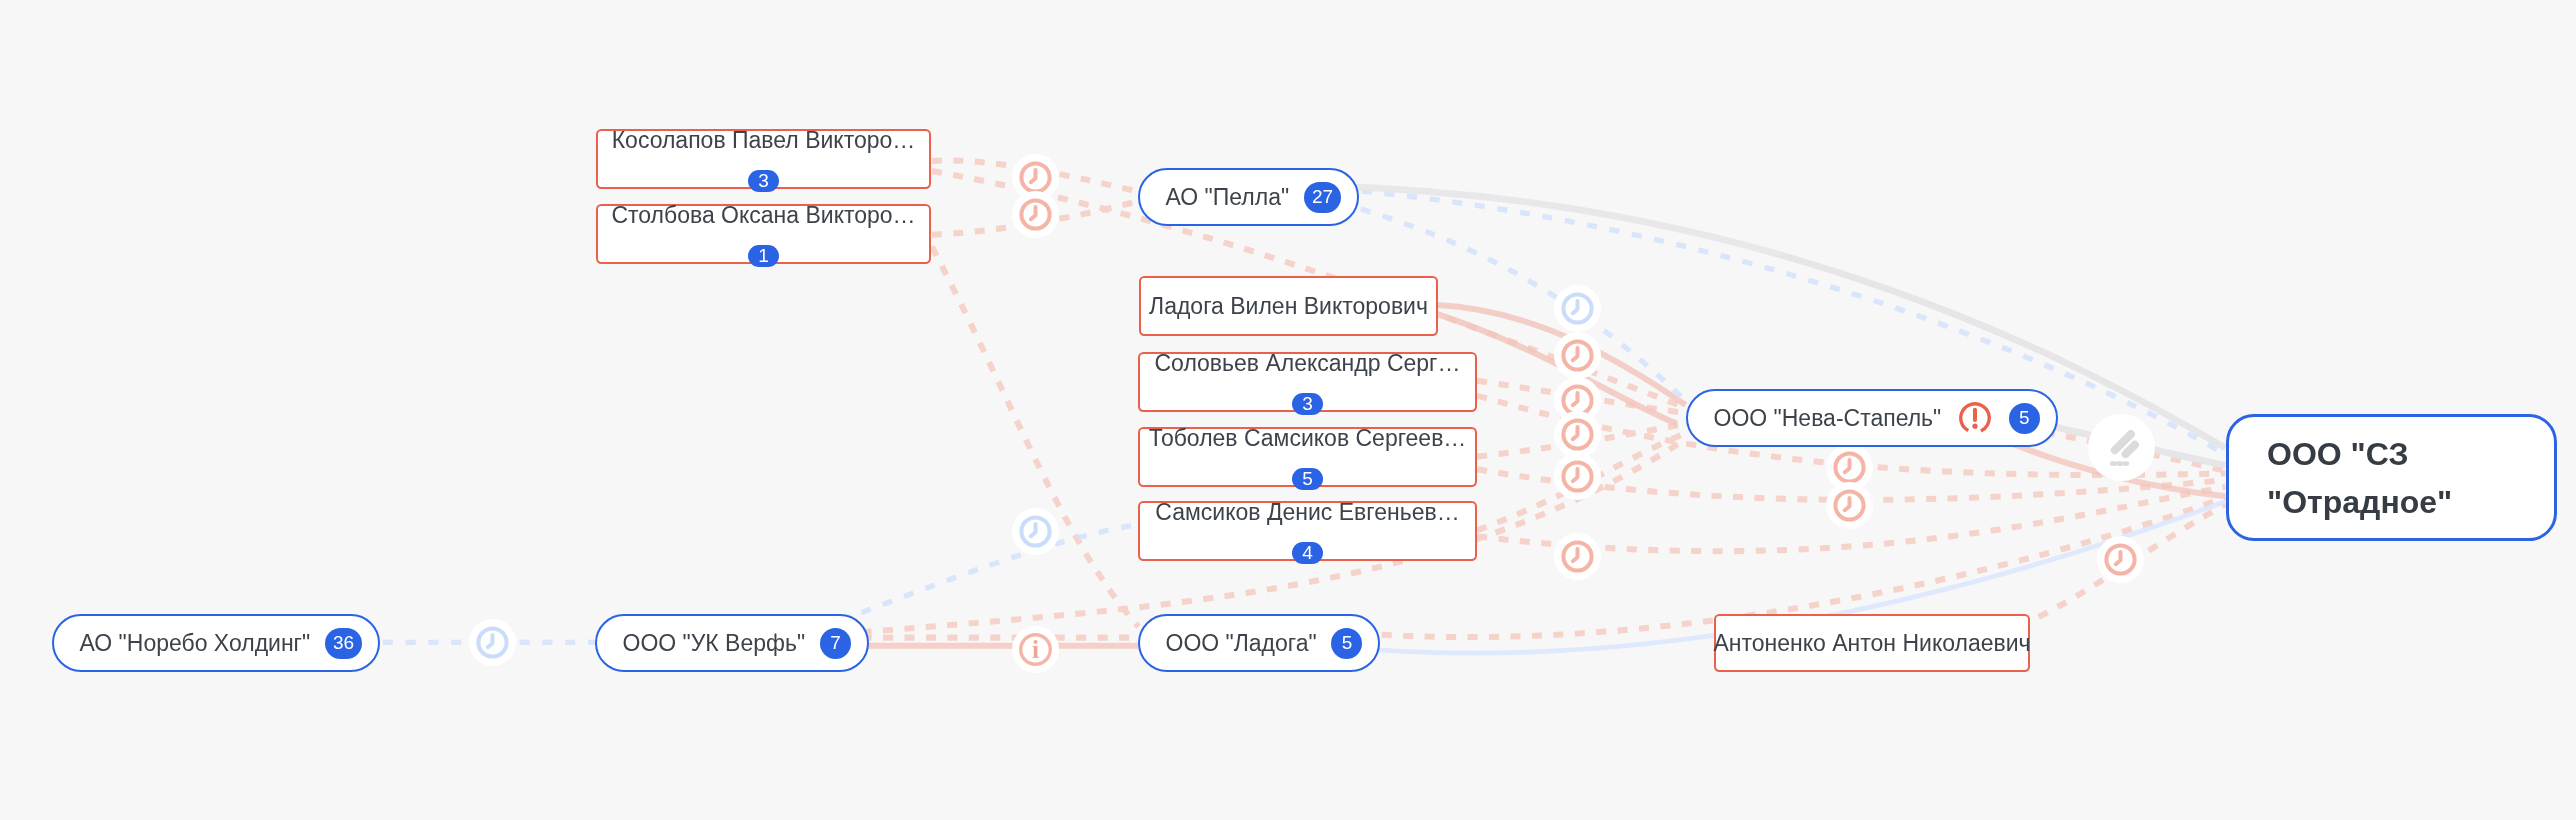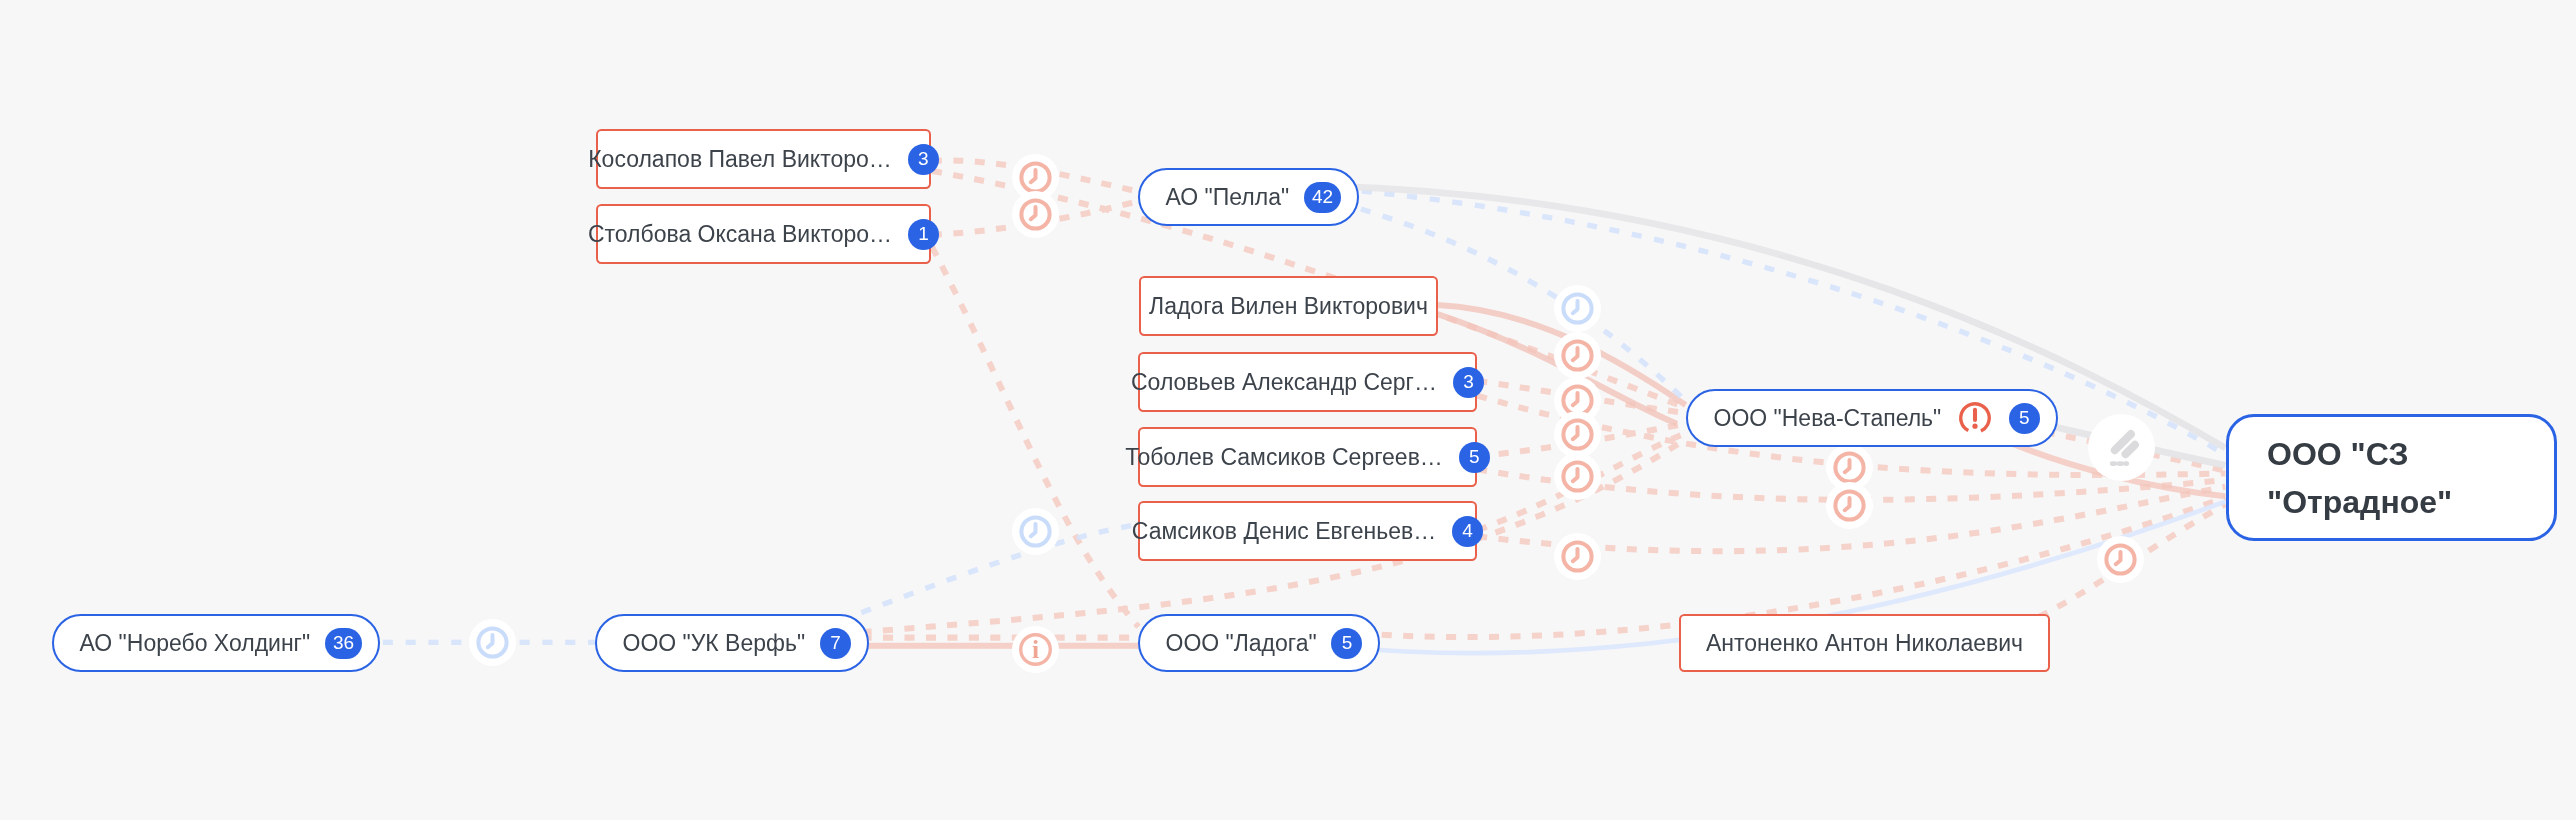--- a/index.html
+++ b/index.html
@@ -19,21 +19,21 @@
     font-size:23px;white-space:nowrap;
     box-sizing:border-box;cursor:pointer;
   }
   .node .nlabel{pointer-events:none;}
   .company{
     height:58px;border:2.7px solid #2a63e4;border-radius:32px;
     padding:0 16px 0 25.5px;gap:14.8px;
   }
   .person{
     height:60px;border:2.7px solid #e9604b;border-radius:5.4px;
-    padding:0 20px;gap:16px;justify-content:center;
+    padding:0 20px;gap:16px;justify-content:center;flex-direction:column;
   }
   .big{
     height:127px;width:331px;border:3.4px solid #2a63e4;border-radius:28px;
     padding:0 27px 0 38px;
     font-size:32px;font-weight:bold;line-height:1.5;
     white-space:pre-line;color:#363c44;
   }
   .badge{
     background:#2a63e4;color:#fff;
     min-width:31px;height:31px;border-radius:16px;
@@ -174,21 +174,21 @@
     <span class="badge">3</span>
   </div>
 
   <div class="node person" style="left:596px;top:204px;width:335px">
     <span class="nlabel">Столбова Оксана Викторо…</span>
     <span class="badge">1</span>
   </div>
 
   <div class="node company" style="left:1138px;top:168px">
     <span class="nlabel">АО "Пелла"</span>
-    <span class="badge">42</span>
+    <span class="badge">27</span>
   </div>
 
   <div class="node person" style="left:1139px;top:276px;width:299px">
     <span class="nlabel">Ладога Вилен Викторович</span>
 
   </div>
 
   <div class="node person" style="left:1138px;top:352px;width:339px">
     <span class="nlabel">Соловьев Александр Серг…</span>
     <span class="badge">3</span>
@@ -229,19 +229,19 @@
   <div class="node company" style="left:595px;top:614px">
     <span class="nlabel">ООО "УК Верфь"</span>
     <span class="badge">7</span>
   </div>
 
   <div class="node company" style="left:1138px;top:614px">
     <span class="nlabel">ООО "Ладога"</span>
     <span class="badge">5</span>
   </div>
 
-  <div class="node person" style="left:1679px;top:614px;width:371px;height:58px">
+  <div class="node person" style="left:1714px;top:614px;width:316px;height:58px">
     <span class="nlabel">Антоненко Антон Николаевич</span>
 
   </div>
 
 </div>
 
 
 </body></html>

